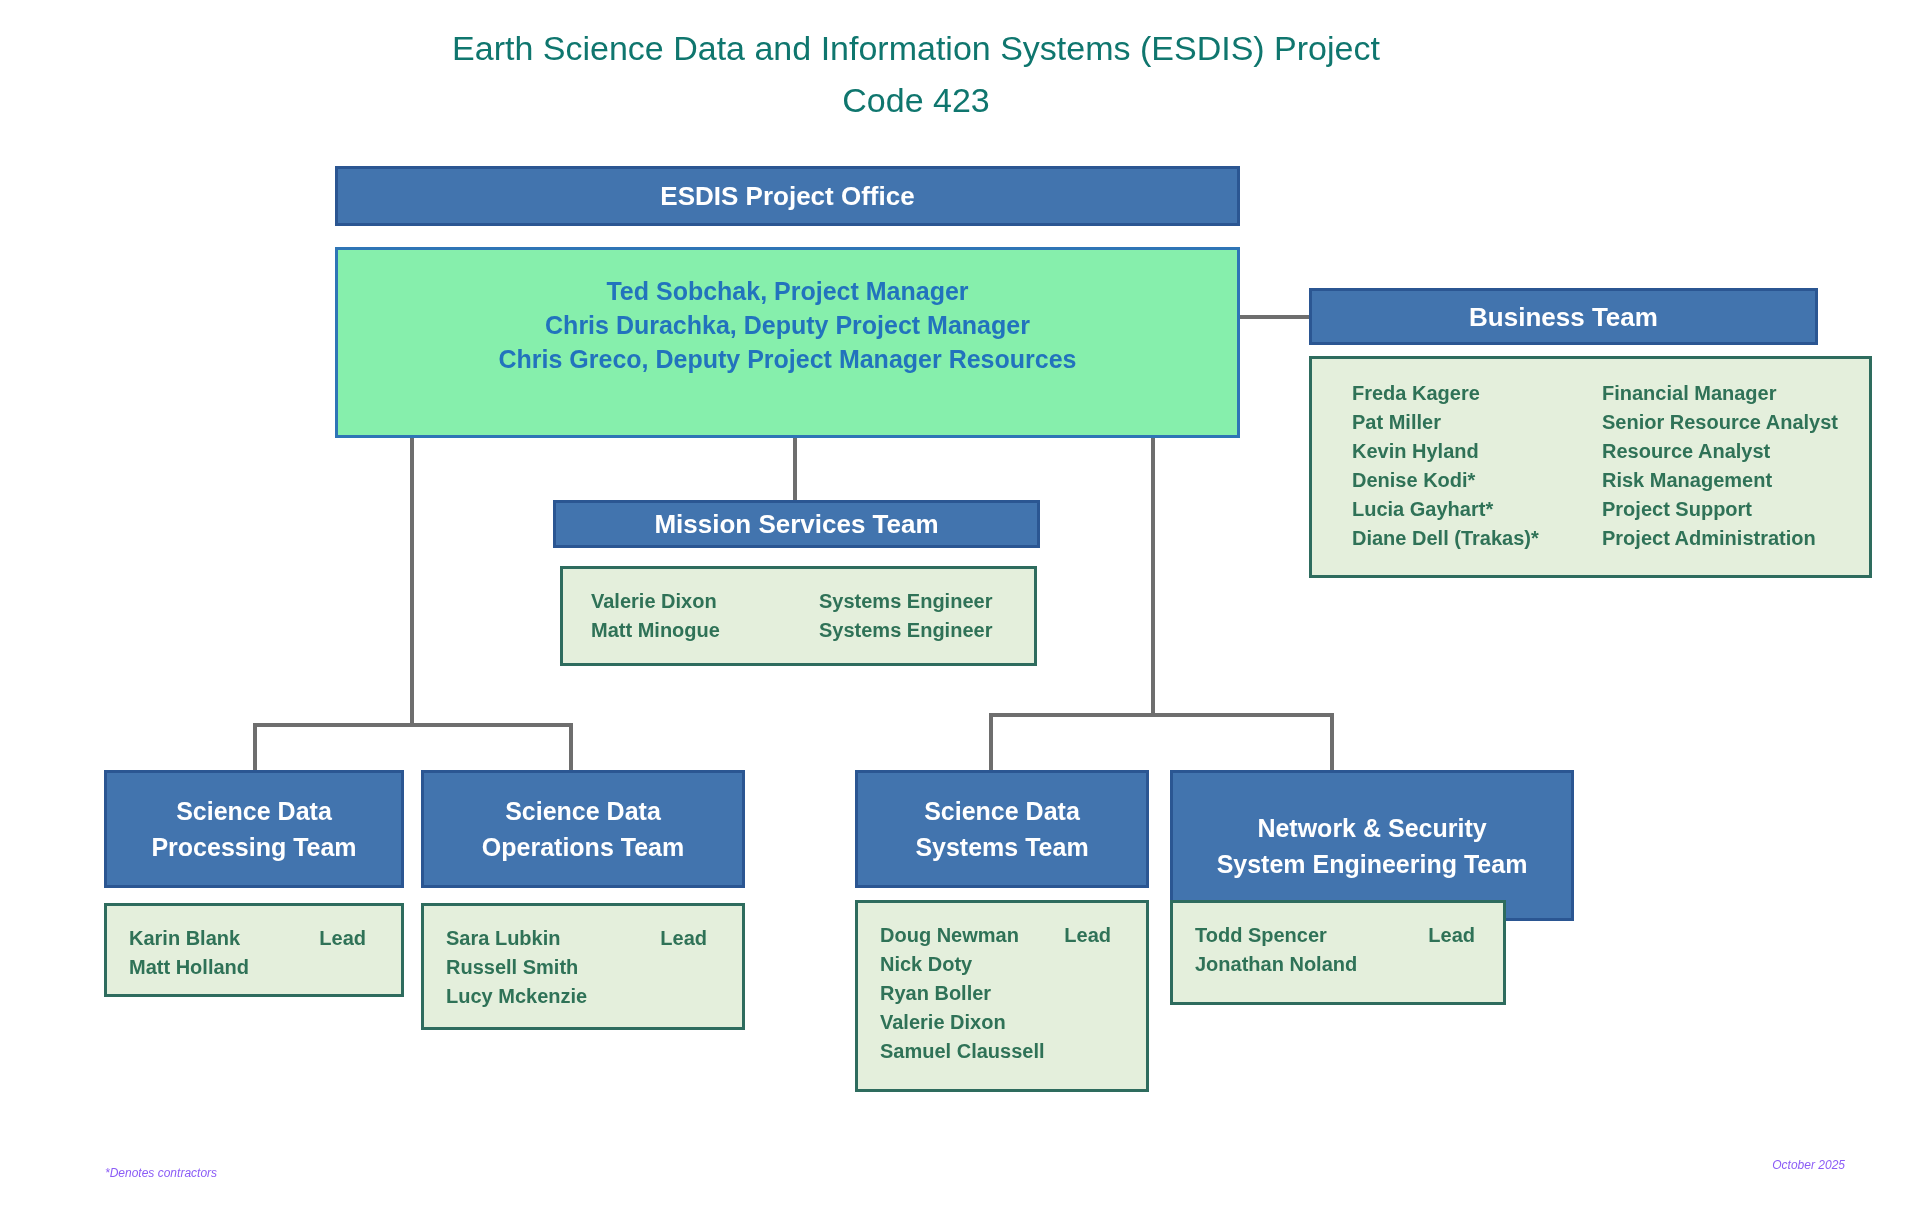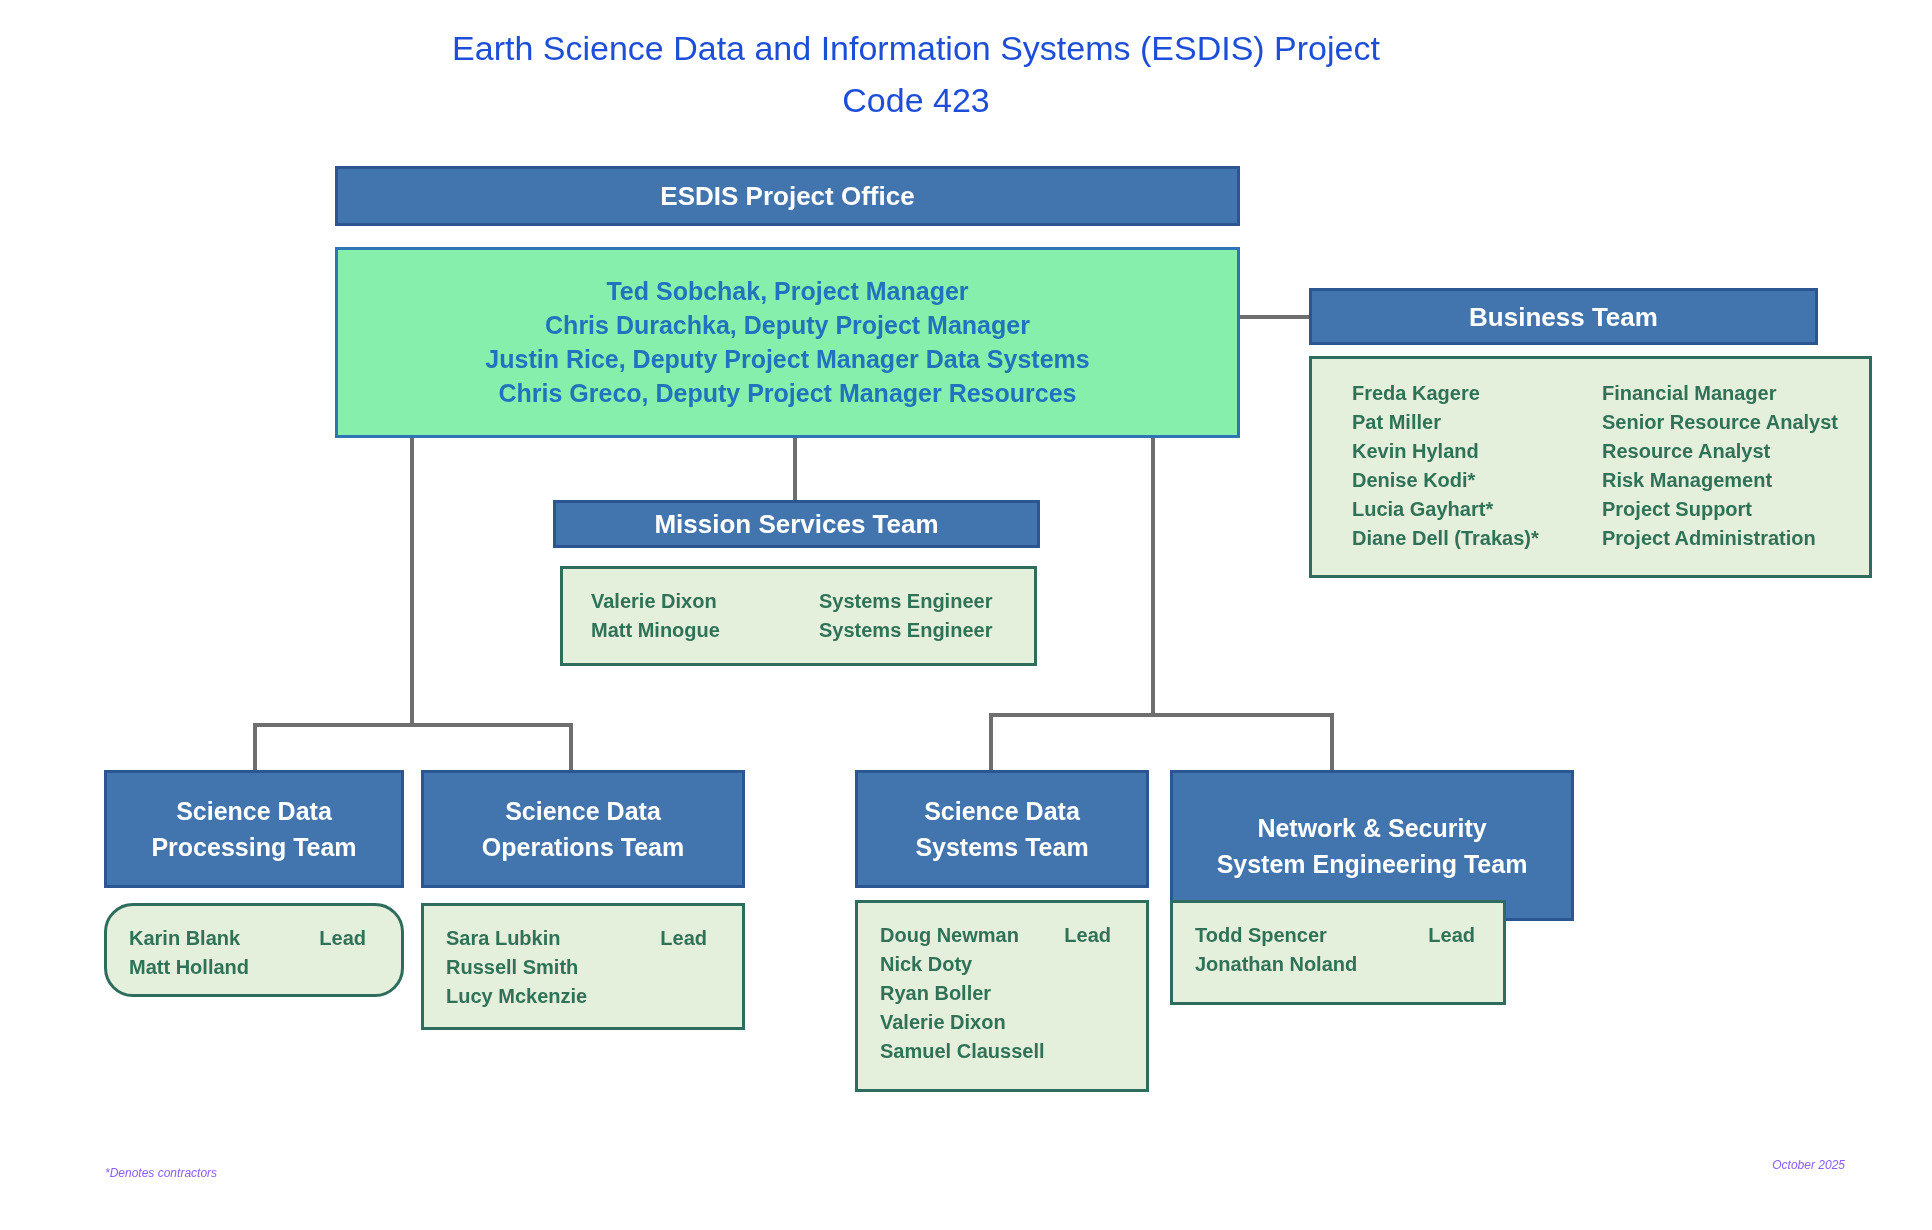--- a/index.html
+++ b/index.html
@@ -2,21 +2,21 @@
 <html><head>
 <meta charset="utf-8">
 <style>
   html,body { margin:0; padding:0; background:#ffffff; }
   .canvas {
     position:relative; width:1932px; height:1230px;
     font-family:"Liberation Sans", sans-serif; background:#ffffff; overflow:hidden;
   }
   .title {
     position:absolute; left:0; top:22px; width:1832px;
-    text-align:center; color:#1d4ed8; font-size:34px; line-height:52px; font-weight:400;
+    text-align:center; color:#0f766e; font-size:34px; line-height:52px; font-weight:400;
   }
   .hdr {
     position:absolute; box-sizing:border-box;
     background:#4274AE; border:3px solid #2B5692;
     color:#ffffff; font-weight:bold; text-align:center;
     display:flex; flex-direction:column; align-items:center; justify-content:center;
     font-size:26px; line-height:36px;
   }
   .office {
     position:absolute; box-sizing:border-box;
@@ -62,21 +62,20 @@
   <div class="line" style="left:989px; top:713px; width:345px; height:4px;"></div>
   <div class="line" style="left:989px; top:713px; width:4px; height:57px;"></div>
   <div class="line" style="left:1330px; top:713px; width:4px; height:57px;"></div>
 
   <div class="hdr" style="left:335px; top:166px; width:905px; height:60px;">
     <div>ESDIS Project Office</div>
   </div>
   <div class="office" style="left:335px; top:247px; width:905px; height:191px;">
     <div>Ted Sobchak, Project Manager</div>
     <div>Chris Durachka, Deputy Project Manager</div>
-    <div>Justin Rice, Deputy Project Manager Data Systems</div>
     <div>Chris Greco, Deputy Project Manager Resources</div>
   </div>
 
   <div class="hdr" style="left:1309px; top:288px; width:509px; height:57px;">
     <div>Business Team</div>
   </div>
   <div class="green biz" style="left:1309px; top:356px; width:563px; height:222px;">
     <div class="pad">
       <div class="cols">
         <span class="c1">Freda Kagere</span>
@@ -118,21 +117,21 @@
         <span class="c1">Matt Minogue</span>
         <span>Systems Engineer</span>
       </div>
     </div>
   </div>
 
   <div class="hdr" style="left:104px; top:770px; width:300px; height:118px; font-size:25px;">
     <div>Science Data</div>
     <div>Processing Team</div>
   </div>
-  <div class="green" style="left:104px; top:903px; width:300px; height:94px;border-radius:29px;">
+  <div class="green" style="left:104px; top:903px; width:300px; height:94px;">
     <div class="pad">
       <div class="trow">
         <span>Karin Blank</span>
         <span>Lead</span>
       </div>
       <div class="trow">
         <span>Matt Holland</span>
         <span></span>
       </div>
     </div>

